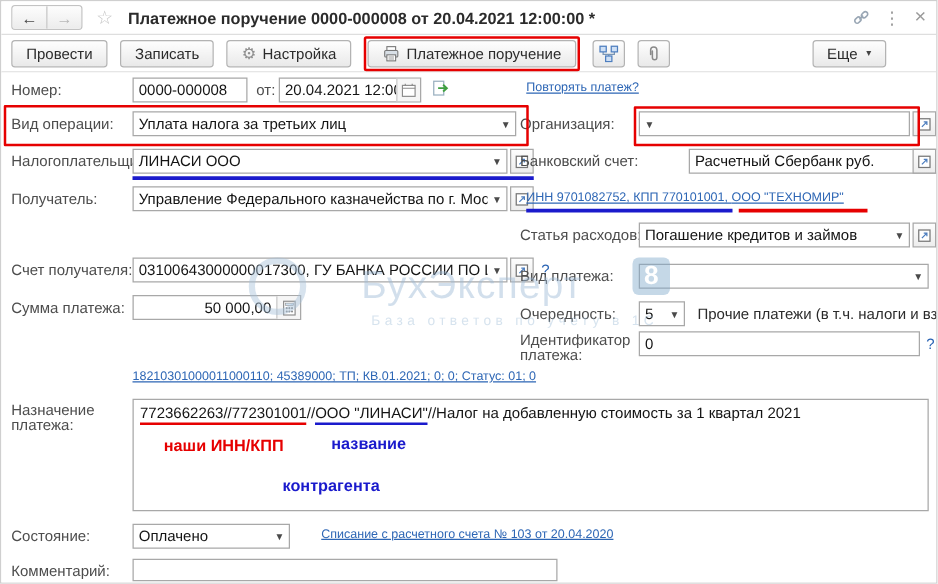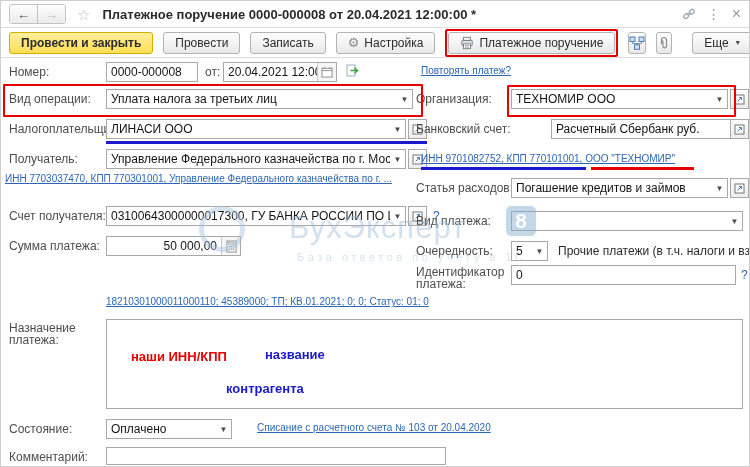--- a/index.html
+++ b/index.html
@@ -87,21 +87,20 @@
           <rect x="1.6" y="7.2" width="5.4" height="3.8" rx="1.9" transform="rotate(-45 4.3 9.1)"></rect>
           <rect x="7" y="2.9" width="5.4" height="3.8" rx="1.9" transform="rotate(-45 9.7 4.8)"></rect>
         </svg>
       </span>
       <span class="ico">⋮</span>
       <span class="ico" style="font-size:16px;">×</span>
     </div>
   </div>
 
   <div class="toolbar">
-    <button class="btn primary">Провести и закрыть</button>
     <button class="btn">Провести</button>
     <button class="btn">Записать</button>
     <button class="btn">
       <span class="gearchar">⚙</span>
       <span>Настройка</span>
     </button>
     <span class="redwrap">
       <button class="btn">
         <span style="display:flex;">
           <svg width="14" height="14" viewBox="0 0 16 16">
@@ -168,21 +167,20 @@
 
     <span class="lbl" style="left:8px;top:34px;">Вид операции:</span>
     <div class="fld" style="left:105px;top:31px;width:307px;">
       <span class="fval">Уплата налога за третьих лиц</span>
       <span class="arr">▼</span>
     </div>
     <div class="redbox" style="left:2px;top:26px;width:416px;height:29px;"></div>
 
     <span class="lbl" style="left:415px;top:34px;">Организация:</span>
     <div class="fld" style="left:510px;top:31px;width:217px;">
-      <span class="fval">ТЕХНОМИР ООО</span>
       <span class="arr">▼</span>
     </div>
     <div class="openbtn" style="left:729px;top:31px;">
       <svg width="11" height="11" viewBox="0 0 11 11">
         <rect x="1" y="1" width="9" height="9" fill="#fff" stroke="#777"></rect>
         <path d="M3.5 7.5 L7.5 3.5 M5 3.5 h2.5 v2.5" stroke="#4d7ebf" fill="none"></path>
       </svg>
     </div>
     <div class="redbox" style="left:506px;top:27px;width:225px;height:28px;"></div>
 
@@ -220,21 +218,20 @@
       <svg width="11" height="11" viewBox="0 0 11 11">
         <rect x="1" y="1" width="9" height="9" fill="#fff" stroke="#777"></rect>
         <path d="M3.5 7.5 L7.5 3.5 M5 3.5 h2.5 v2.5" stroke="#4d7ebf" fill="none"></path>
       </svg>
     </div>
 
     <span class="lnk" style="left:420px;top:95px;"><span>ИНН 9701082752, КПП 770101001, </span><span>ООО "ТЕХНОМИР"</span></span>
     <div class="ann-line" style="left:420px;top:109px;width:165px;border-top:3px solid #1a1acc;"></div>
     <div class="ann-line" style="left:590px;top:109px;width:103px;border-top:3px solid #e60000;"></div>
 
-    <span class="lnk" style="left:4px;top:115px;">ИНН 7703037470, КПП 770301001, Управление Федерального казначейства по г. ...</span>
 
     <span class="lbl" style="left:415px;top:123px;">Статья расходов:</span>
     <div class="fld" style="left:510px;top:120px;width:217px;">
       <span class="fval">Погашение кредитов и займов</span>
       <span class="arr">▼</span>
     </div>
     <div class="openbtn" style="left:729px;top:120px;">
       <svg width="11" height="11" viewBox="0 0 11 11">
         <rect x="1" y="1" width="9" height="9" fill="#fff" stroke="#777"></rect>
         <path d="M3.5 7.5 L7.5 3.5 M5 3.5 h2.5 v2.5" stroke="#4d7ebf" fill="none"></path>
@@ -289,20 +286,21 @@
     <div class="fld" style="left:510px;top:207px;width:225px;">
       <span class="fval">0</span>
     </div>
     <span class="qmark" style="left:740px;top:210px;">?</span>
 
     <span class="lnk" style="left:105px;top:238px;">18210301000011000110; 45389000; ТП; КВ.01.2021; 0; 0; Статус: 01; 0</span>
 
     <span class="lbl" style="left:8px;top:263px;">Назначение</span>
     <span class="lbl" style="left:8px;top:275px;">платежа:</span>
     <div class="bigbox" style="left:105px;top:261px;width:637px;height:90px;">
+      <div class="purpose-text"><span class="u-red">7723662263//772301001</span><span>//</span><span class="u-blue">ООО "ЛИНАСИ"</span><span>//Налог на добавленную стоимость за 1 квартал 2021</span></div>
       <div class="note-red" style="left:24px;top:29px;">наши ИНН/КПП</div>
       <div class="note-blue" style="left:119px;top:27px;margin-left:39px;">название</div>
       <div class="note-blue" style="left:119px;top:50px;margin-top:11px;">контрагента</div>
     </div>
 
     <span class="lbl" style="left:8px;top:364px;">Состояние:</span>
     <div class="fld" style="left:105px;top:361px;width:126px;">
       <span class="fval">Оплачено</span>
       <span class="arr">▼</span>
     </div>

